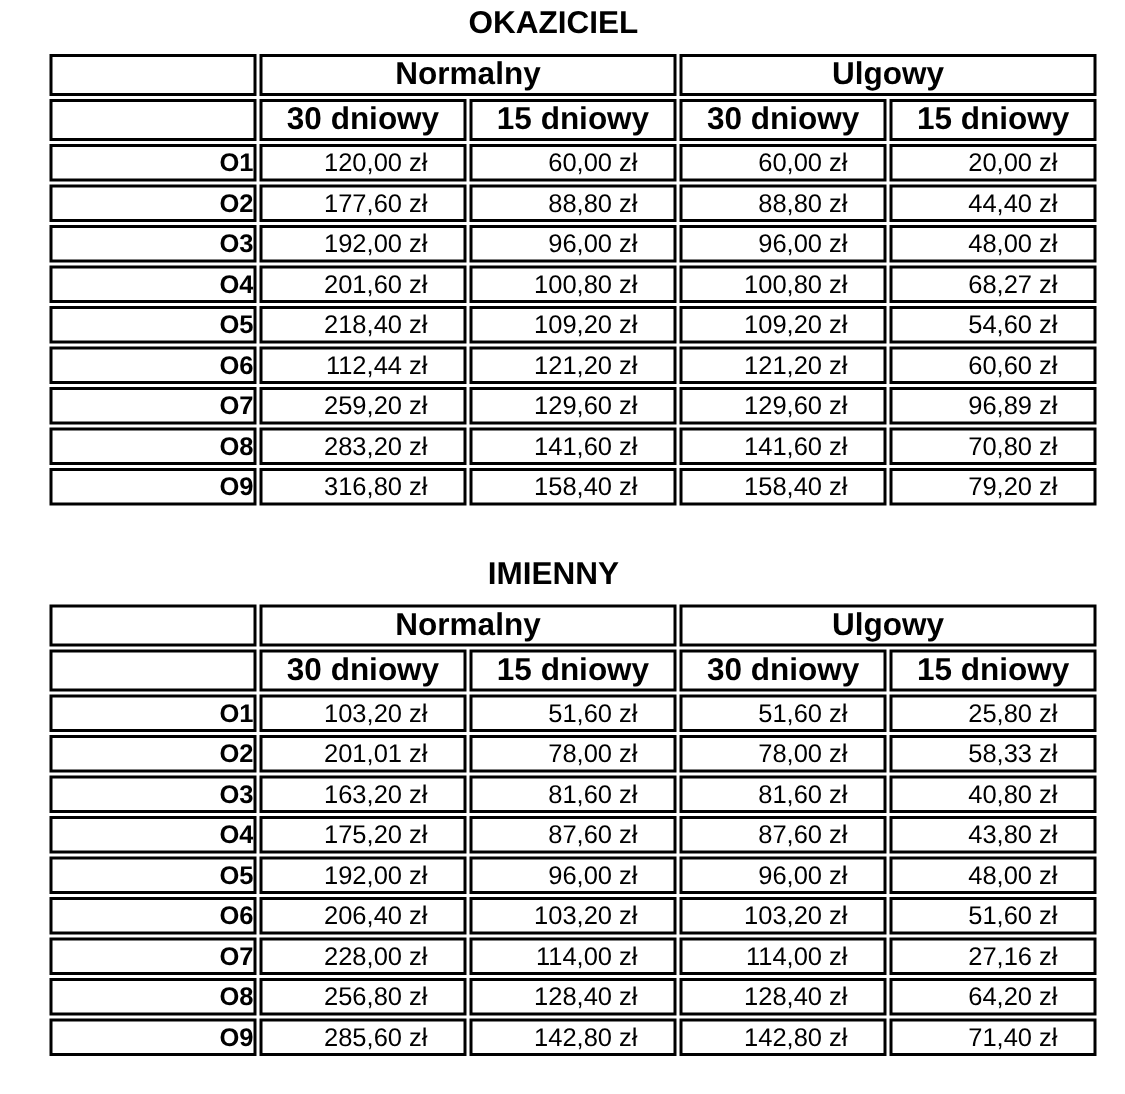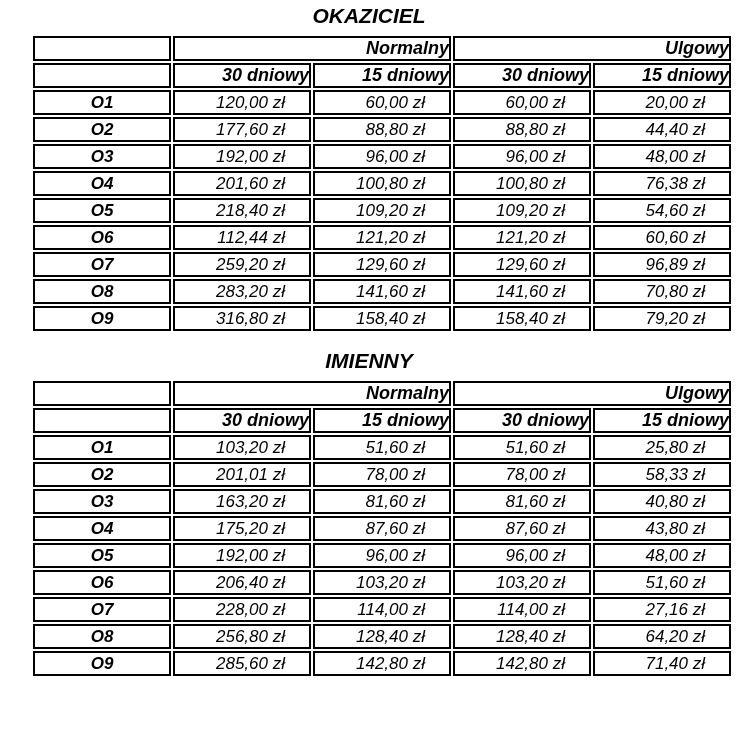--- a/index.html
+++ b/index.html
@@ -6,60 +6,59 @@
   body {
     background: #ffffff;
     color: #000000;
     font-family: "Liberation Sans", sans-serif;
   }
   .page {
     width: 738px;
     height: 729px;
     background: #ffffff;
     overflow: hidden;
-    font-style: italic;
   }
   .table-title {
     text-align: center;
     font-weight: bold;
     font-size: 21px;
     line-height: 24px;
     padding-top: 4px;
     margin-bottom: 6px;
   }
   .table-block.second .table-title {
     padding-top: 0;
-    margin-top: 16px;
+    margin-top: 32px;
   }
   table.price-table {
     border-collapse: separate;
     border-spacing: 2px;
     table-layout: fixed;
     width: 690px;
     margin-left: 31px;
   }
   table.price-table col { width: 138px; }
   .price-table th, .price-table td {
     border: 2px solid #000000;
     height: 21px;
     font-size: 17px;
     white-space: nowrap;
     overflow: hidden;
     vertical-align: middle;
     padding: 0;
   }
   th.group, th.sub {
-    font-size: 18px;
+    font-size: 21px;
     font-weight: bold;
-    text-align: right;
+    text-align: center;
   }
   th.rowlabel {
     font-size: 17px;
     font-weight: bold;
-    text-align: center;
+    text-align: right;
   }
   td.val {
     text-align: right;
     padding-right: 24px;
   }
   td.corner { background: #ffffff; }
 </style>
 </head>
 <body>
 
@@ -107,21 +106,21 @@
         <td class="val">192,00 zł</td>
         <td class="val">96,00 zł</td>
         <td class="val">96,00 zł</td>
         <td class="val">48,00 zł</td>
       </tr>
       <tr>
         <th class="rowlabel">O4</th>
         <td class="val">201,60 zł</td>
         <td class="val">100,80 zł</td>
         <td class="val">100,80 zł</td>
-        <td class="val">76,38 zł</td>
+        <td class="val">68,27 zł</td>
       </tr>
       <tr>
         <th class="rowlabel">O5</th>
         <td class="val">218,40 zł</td>
         <td class="val">109,20 zł</td>
         <td class="val">109,20 zł</td>
         <td class="val">54,60 zł</td>
       </tr>
       <tr>
         <th class="rowlabel">O6</th>

